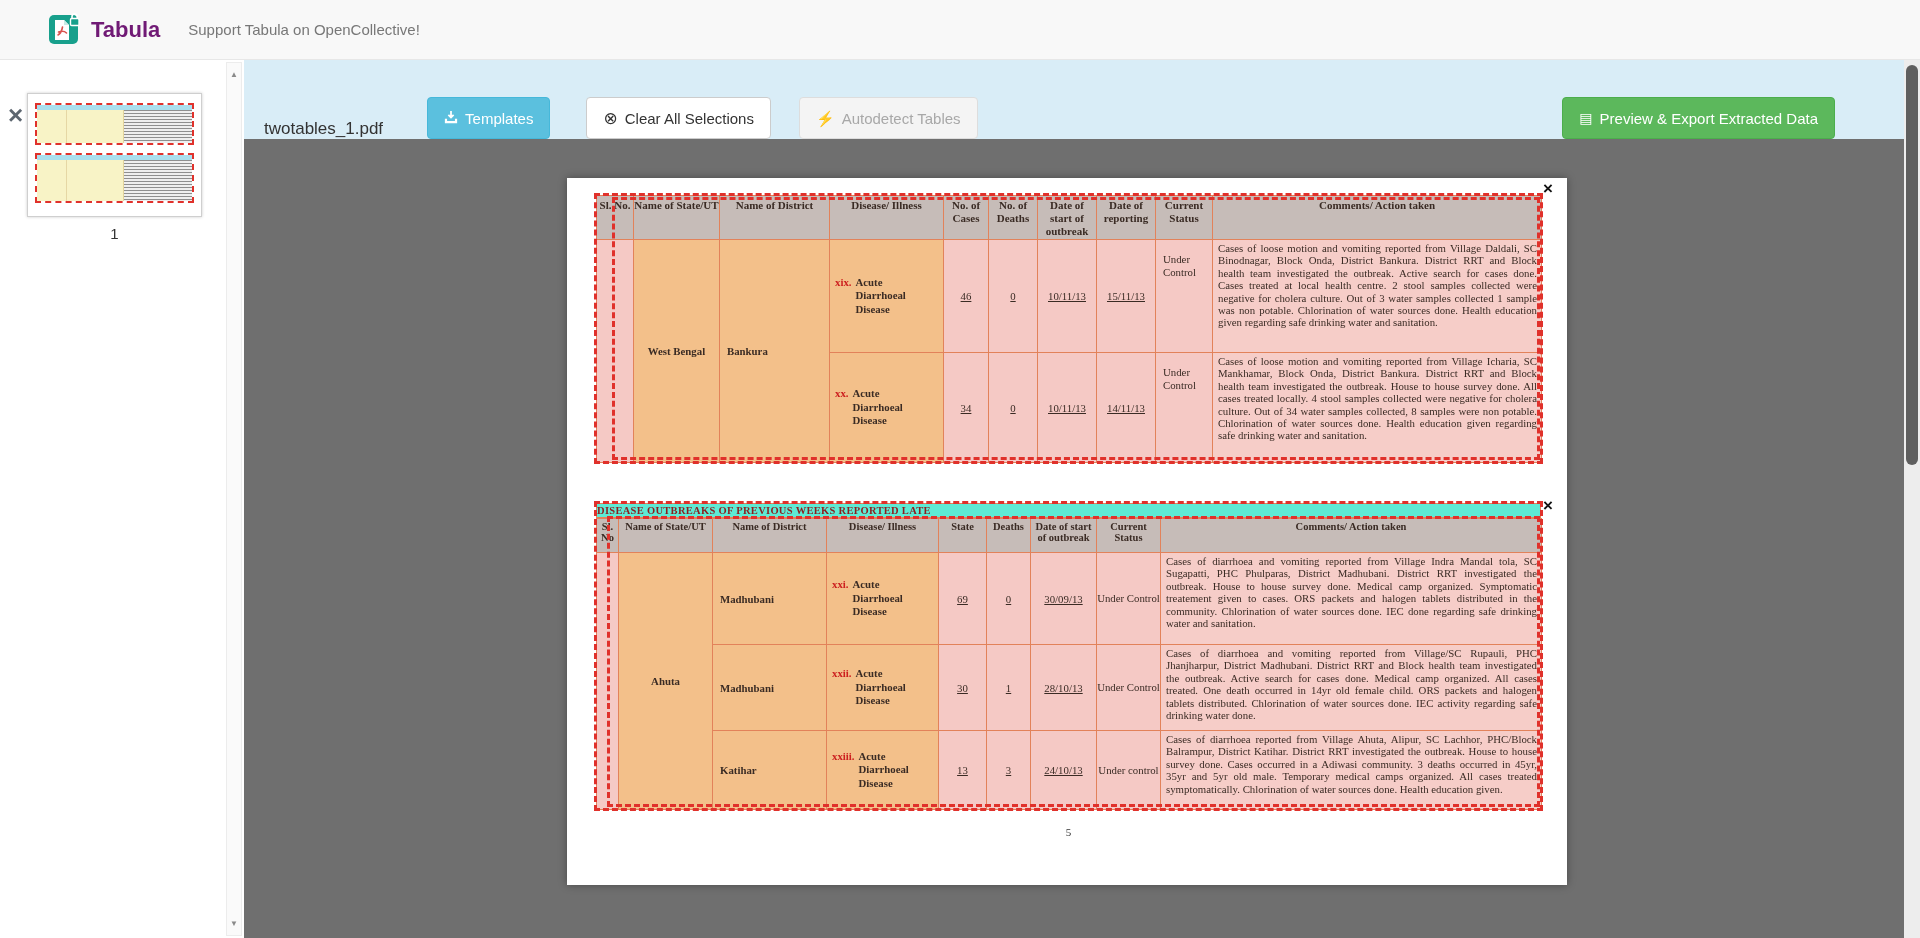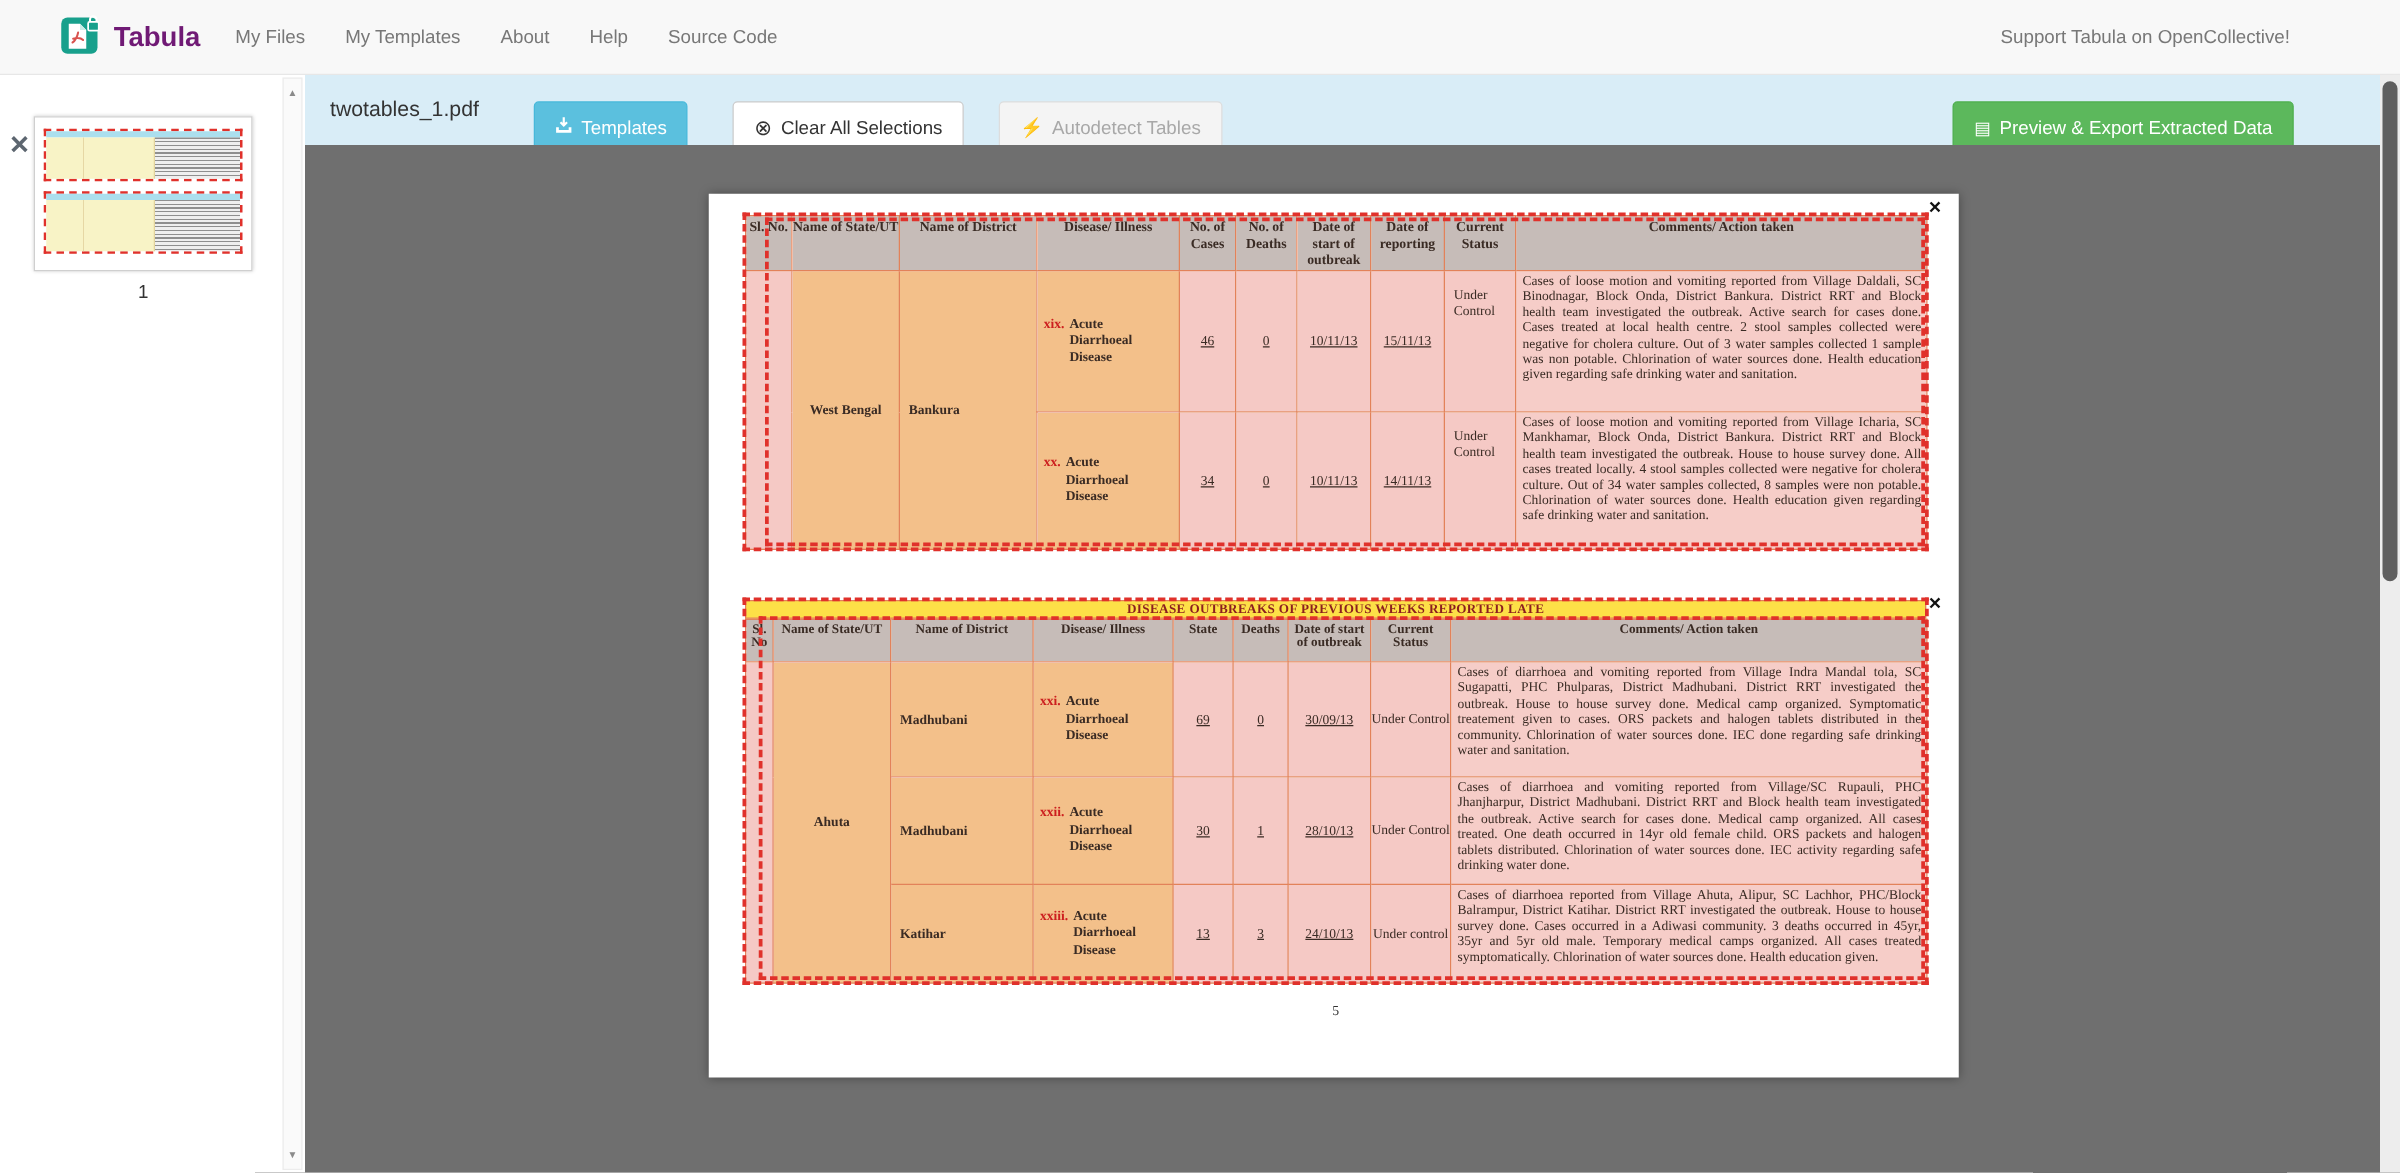--- a/index.html
+++ b/index.html
@@ -35,21 +35,21 @@
   .thumb-label { position:absolute; left:27px; top:165px; width:175px; text-align:center;
                  font-size:15px; color:#333; }
   .sidebar-scrollbar { position:absolute; right:2px; top:2px; bottom:2px; width:16px;
                        background:#fafafa; border:1px solid #ececec; cursor:pointer; }
   .sb-up,.sb-down { position:absolute; left:0; width:100%; text-align:center; font-size:8px; color:#8a8a8a; }
   .sb-up { top:7px; } .sb-down { bottom:7px; }
 
   
   .main { flex:1; display:flex; }
   .main-col { flex:1; display:flex; flex-direction:column; min-width:0; }
-  .toolbar { height:56px; background:#d9edf7; display:flex; align-items:center; padding:16px 20px; }
+  .toolbar { height:79px; background:#d9edf7; display:flex; align-items:flex-end; padding:0 20px; }
   .filename { font-size:17px; color:#333; margin-right:44px; }
   .btn { display:inline-flex; align-items:center; gap:7px; height:42px; padding:0 16px;
          border-radius:4px; font-size:15px; cursor:pointer; border:1px solid transparent;
          font-family:inherit; white-space:nowrap;margin-top:28px; }
   .btn-info    { background:#5bc0de; border-color:#46b8da; color:#fff; margin-right:36px; }
   .btn-default { background:#fff; border-color:#ccc; color:#333; margin-right:28px; }
   .btn-disabled{ background:#f4f4f4; border-color:#ddd; color:#a8a8a8; cursor:default; }
   .btn-success { background:#5cb85c; border-color:#4cae4c; color:#fff; margin-left:auto; margin-right:49px; }
   .icon-circle-x { font-size:17px; line-height:1; }
   .flash-ic { font-size:15px; line-height:1; }
@@ -84,21 +84,21 @@
   td.status-mid { background:#f5c9c5; vertical-align:middle; text-align:center;
                   font-size:10.8px; line-height:12.5px; }
   td.comments { background:#f6cdc8; font-size:10.8px; line-height:12.4px; text-align:justify;
                 vertical-align:top; padding:2px 4px 0 5px; }
   td.disease-cell { background:#f3c08a; vertical-align:middle; }
   .disease-inner { display:flex; padding-left:5px; font-size:10.8px; line-height:13.5px; }
   .rnum { color:#cc1f1f; font-weight:bold; margin-right:4px; white-space:nowrap; }
   .dname { font-weight:bold; width:64px; }
 
   .t2-title { position:absolute; left:29px; top:325px; width:945px; height:15px;
-              background:#fde047; border:1px solid #e2825a; text-align:center;
+              background:#5eead4; border:1px solid #e2825a; 
               font-family:"Liberation Serif", serif; font-weight:bold; font-size:10.5px;
               line-height:13px; color:#8b1f1f; letter-spacing:.3px; }
 
   .sel { position:absolute; border:3px dashed #e0312b; pointer-events:none; z-index:5; }
   .t1-outer { left:27px; top:15px;  width:949px; height:271px; }
   .t1-inner { left:45px; top:19px;  width:928px; height:263px; }
   .t2-outer { left:27px; top:323px; width:949px; height:310px; }
   .t2-inner { left:40px; top:338px; width:933px; height:291px; }
   .sel-close { position:absolute; font-weight:bold; font-size:17px; color:#111;
                cursor:pointer; line-height:1; z-index:6; }
@@ -117,27 +117,20 @@
         <rect x="1" y="4" width="29" height="29" rx="5" fill="#18a08c"></rect>
         <path d="M24 8.5 v-3 a2.6 2.6 0 0 1 5.2 0 v3" stroke="#fff" stroke-width="1.6" fill="none"></path>
         <rect x="22.5" y="7.5" width="8.5" height="7" rx="1.2" fill="#18a08c" stroke="#fff" stroke-width="1.4"></rect>
         <path d="M7 9 h9 l5 5 v15 h-14 z" fill="#fff"></path>
         <path d="M16 9 l5 5 h-5 z" fill="#c9ece6"></path>
         <path d="M10 24 c2-1 4-5 4.5-8 M10.5 21 c3-1 6-1 8 1" stroke="#d9534f" stroke-width="1.6" fill="none" stroke-linecap="round"></path>
       </svg>
     </span>
     <span class="brand-text">Tabula</span>
   </div>
-  <nav class="nav-items">
-    <a>My Files</a>
-    <a>My Templates</a>
-    <a>About</a>
-    <a>Help</a>
-    <a>Source Code</a>
-  </nav>
   <div class="support">Support Tabula on OpenCollective!</div>
 </header>
 
 <div class="app-body">
 
   <aside class="sidebar">
     <span class="thumb-close">×</span>
     <div class="thumb">
       <div class="mini-sel mini1">
         <div class="mini-head"></div>

